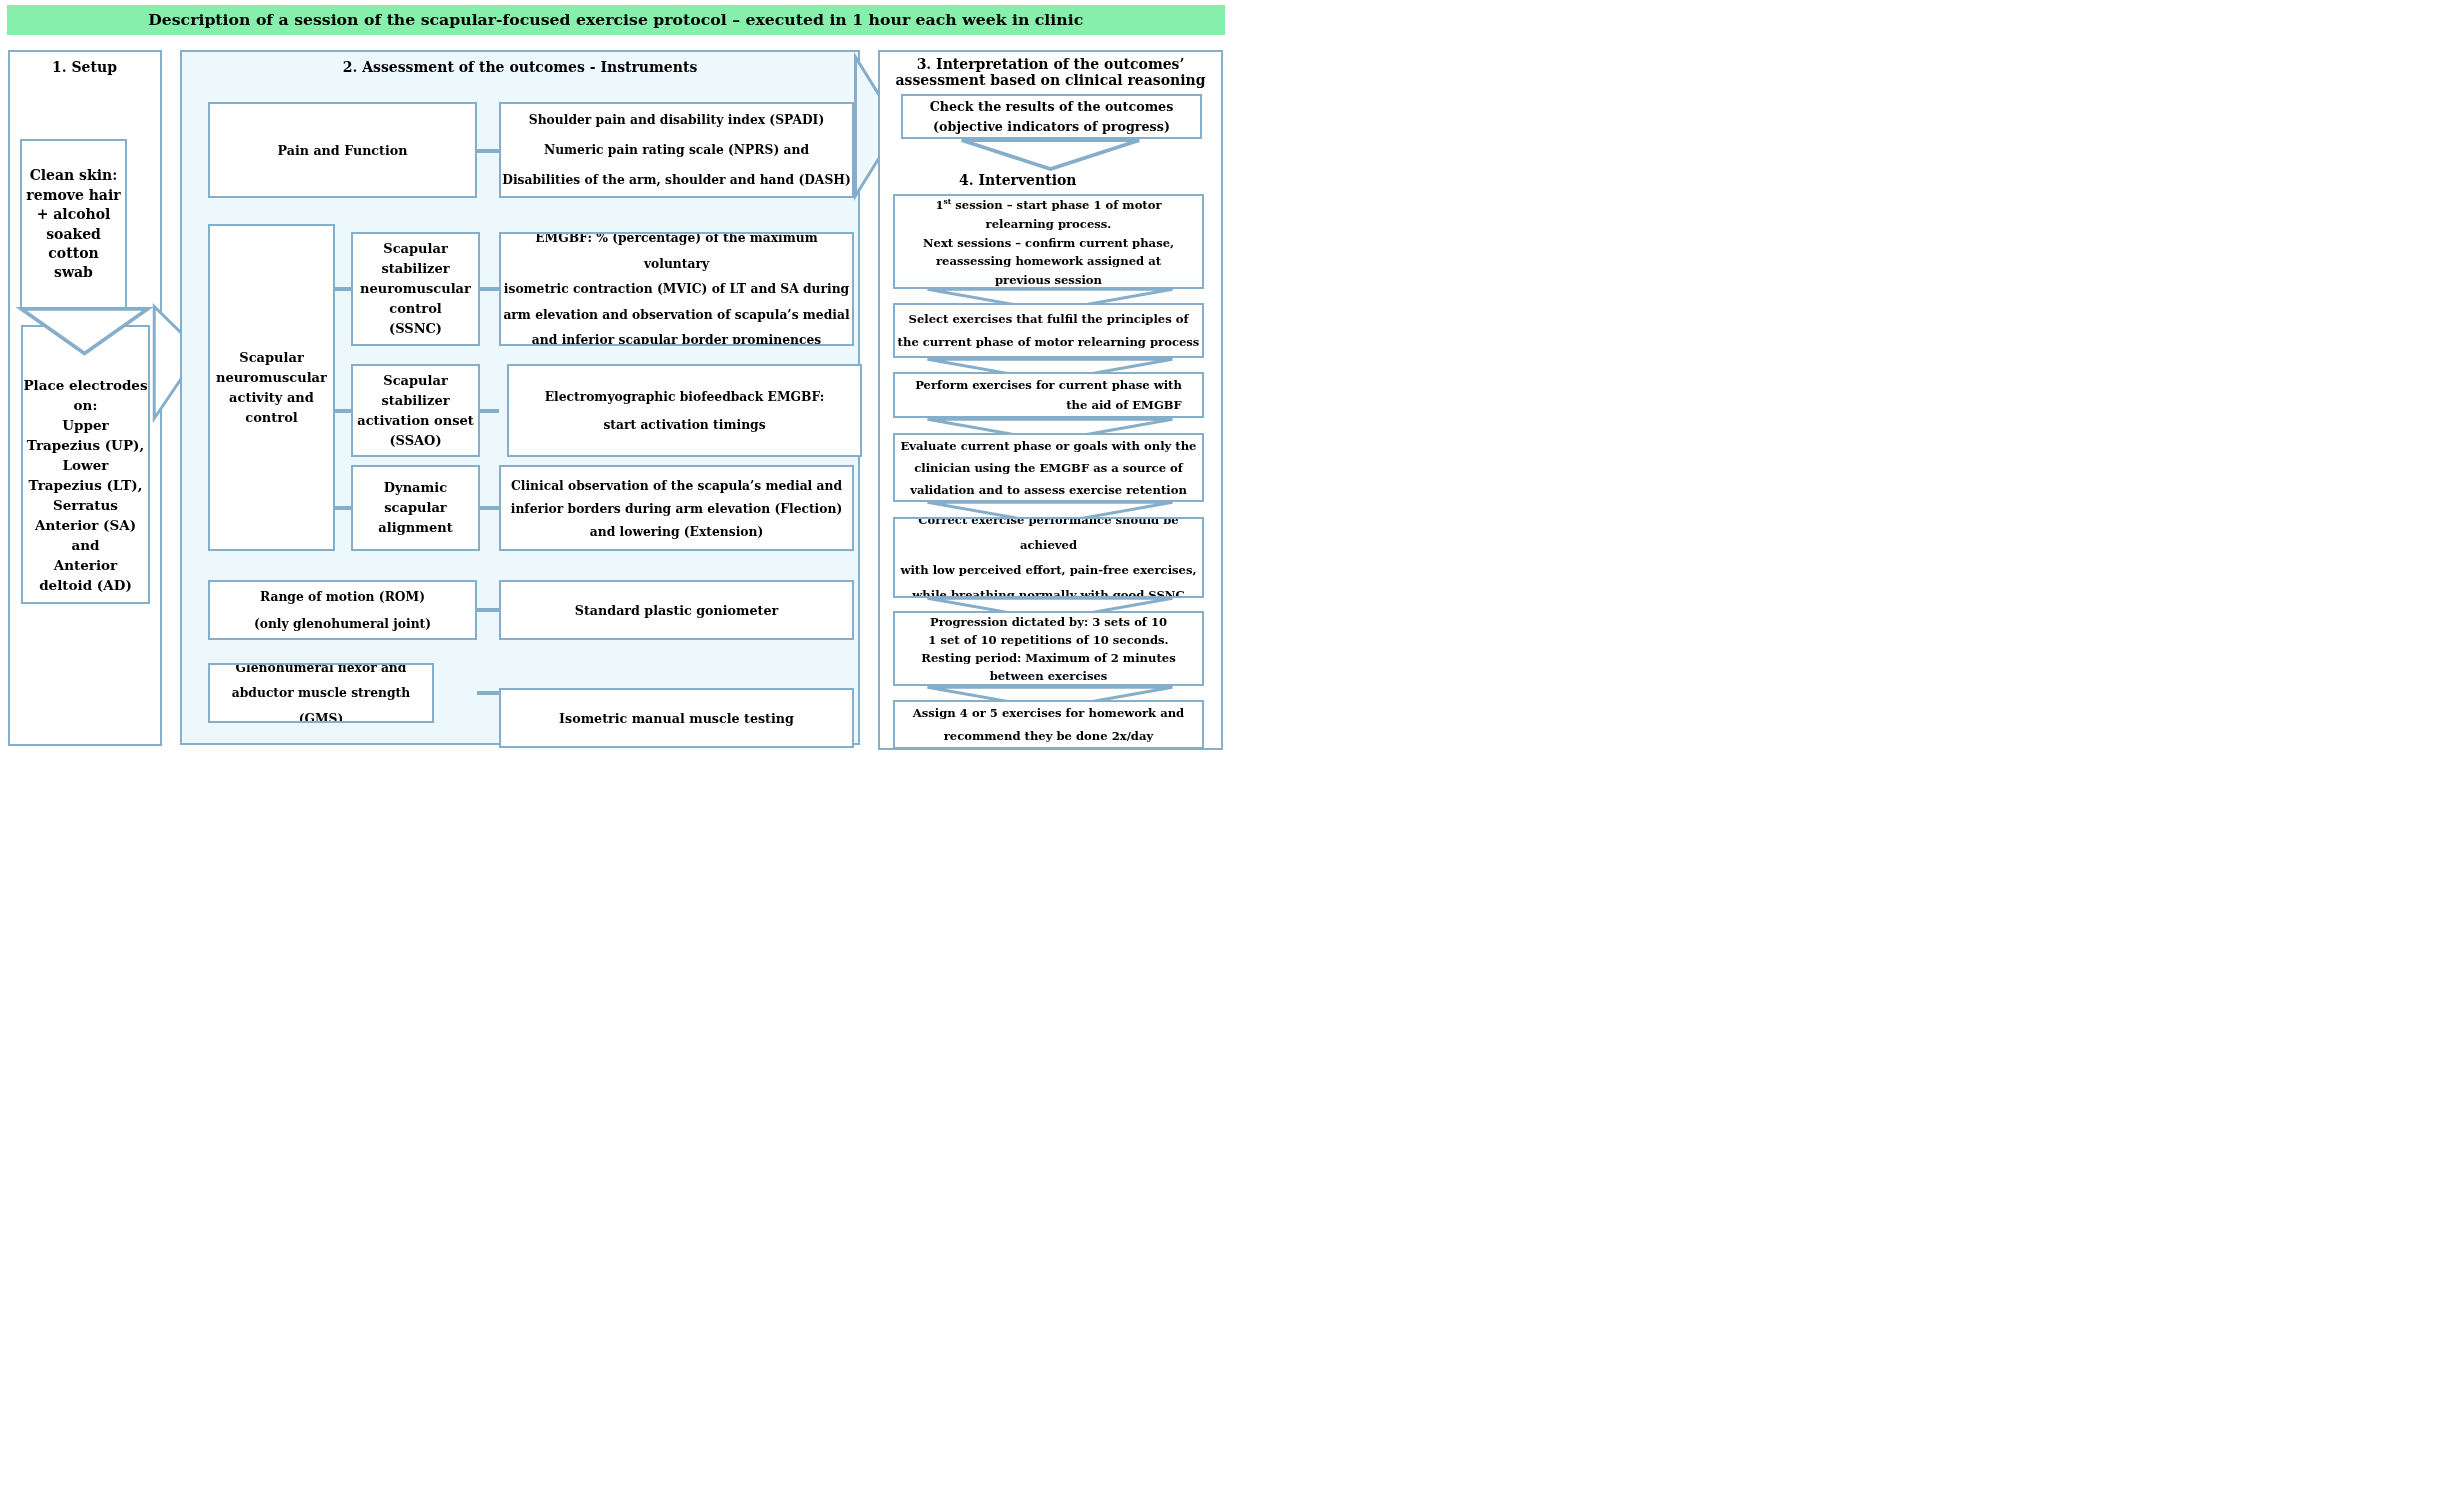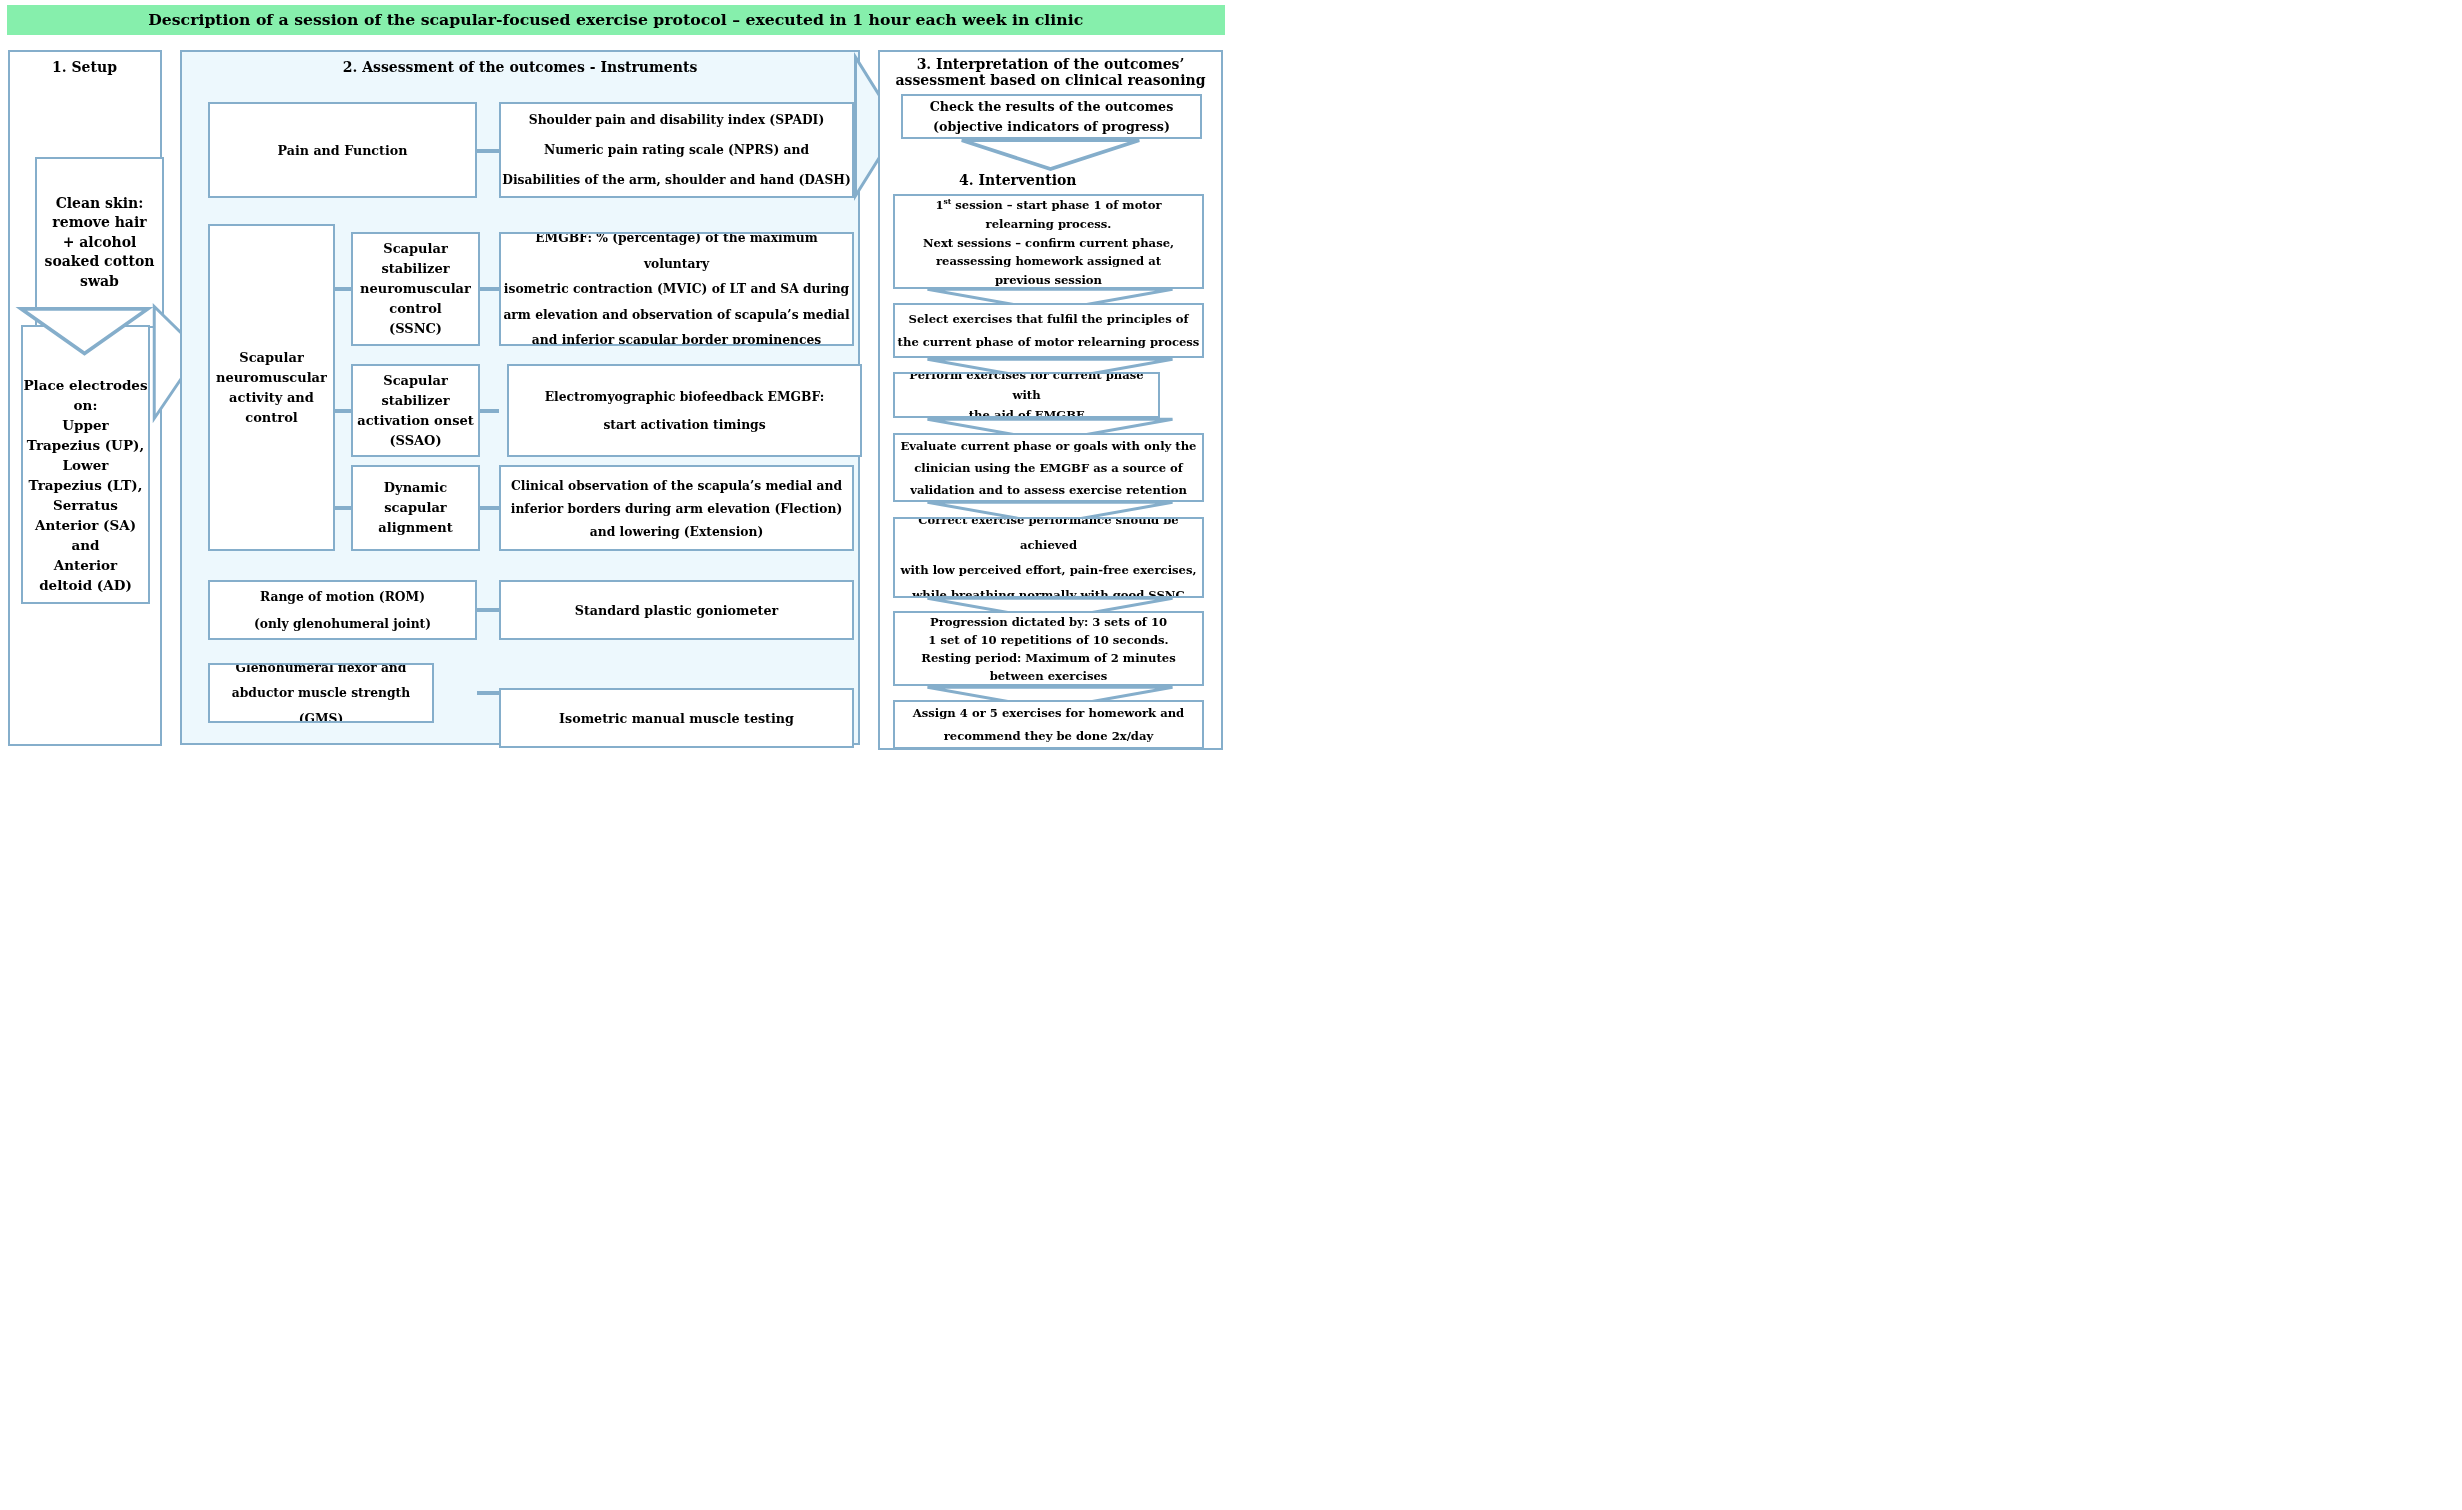--- a/index.html
+++ b/index.html
@@ -42,21 +42,21 @@
 
 <div id="page">
 
   <div class="abs banner" style="left:6.7px;top:4.5px;width:1218px;height:30px;">
     <span>Description of a session of the scapular-focused exercise protocol – executed in 1 hour each week in clinic</span>
   </div>
 
   <div class="abs panel" style="left:7.5px;top:50px;width:154px;height:696px;"></div>
   <div class="abs hdr" style="left:7.5px;top:60px;width:154px;">1. Setup</div>
 
-  <div class="abs box setup-txt" style="left:20px;top:157px;width:129px;height:171px;margin-left:15px;">
+  <div class="abs box setup-txt" style="left:20px;top:139px;width:107px;height:171px;">
     <div>
         <div>Clean skin:</div>
         <div>remove hair</div>
         <div>+ alcohol</div>
         <div>soaked cotton</div>
         <div>swab</div>
       </div>
   </div>
 
   <div class="abs box elec-txt" style="left:21px;top:325px;width:129px;height:279px;justify-content:flex-end;padding-bottom:7.5px;">
@@ -223,21 +223,21 @@
   <div class="abs box step s2" style="left:893px;top:303px;width:311px;height:55px;">
     <div>
         <div>Select exercises that fulfil the principles of</div>
         <div>the current phase of motor relearning process</div>
       </div>
   </div>
   <svg class="abs" style="left:923px;top:357px;" width="254" height="27" viewBox="0 0 340 36">
     <polygon points="6,3 170,32 334,3" fill="#ffffff" stroke="#85aecb" stroke-width="4"></polygon>
   </svg>
 
-  <div class="abs box step s3" style="left:893px;top:372px;width:267px;height:46px;">
+  <div class="abs box step s3" style="left:893px;top:372px;width:311px;height:46px;text-align:right;">
     <div>
         <div>Perform exercises for current phase with</div>
         <div>the aid of EMGBF</div>
       </div>
   </div>
   <svg class="abs" style="left:923px;top:417px;" width="254" height="27" viewBox="0 0 340 36">
     <polygon points="6,3 170,32 334,3" fill="#ffffff" stroke="#85aecb" stroke-width="4"></polygon>
   </svg>
 
   <div class="abs box step s4" style="left:893px;top:433px;width:311px;height:69px;">

